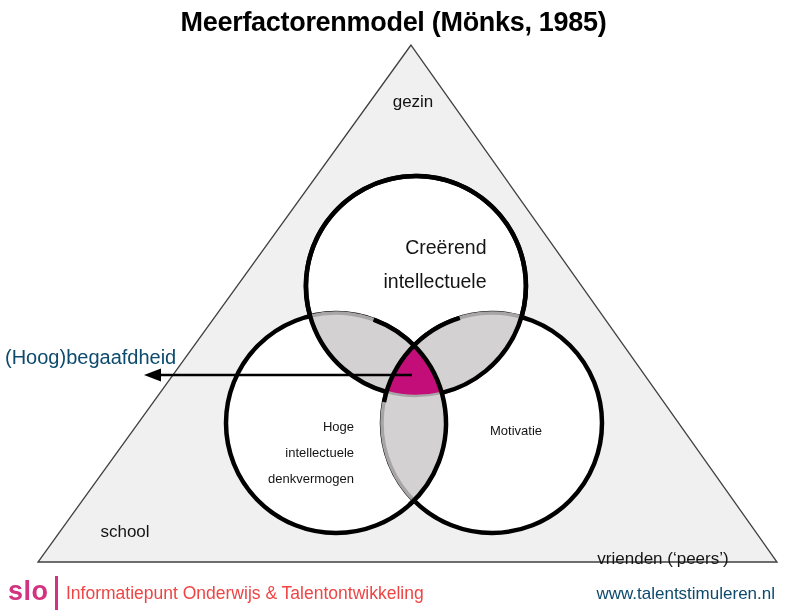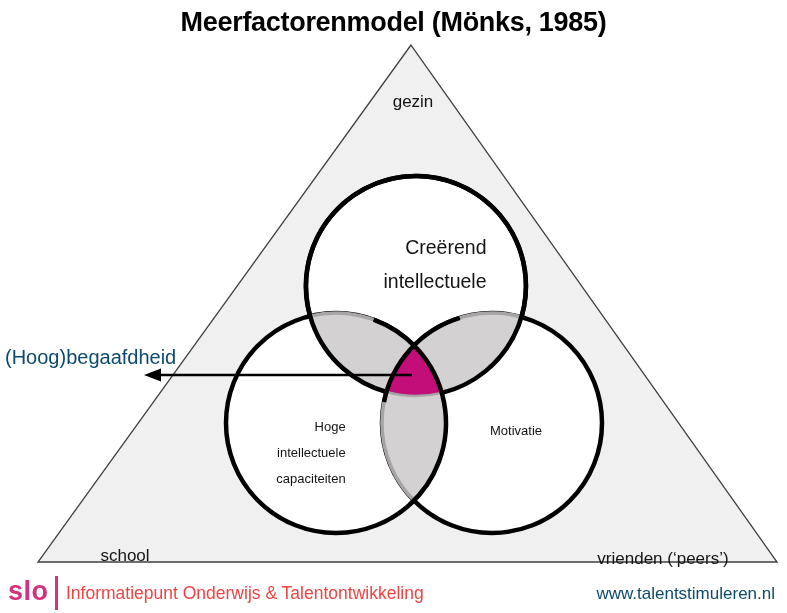--- a/index.html
+++ b/index.html
@@ -11,21 +11,21 @@
   .title {
     position:absolute; top:7px; left:0; width:100%; text-align:center;
     font-size:27px; font-weight:bold; letter-spacing:-0.3px; color:#000;
   }
   .diagram-svg { position:absolute; left:0; top:0; }
   .lbl {
     position:absolute; transform:translate(-50%,-50%); text-align:right;
     white-space:nowrap; color:#141414;
   }
   .lbl-gezin    { left:413px; top:102px; font-size:17px; }
-  .lbl-school   { left:125px; top:532px; font-size:17px;margin-top:24px; }
+  .lbl-school   { left:125px; top:532px; font-size:17px; }
   .lbl-vrienden { left:663px; top:559px; font-size:17px; }
   .lbl-creative { left:415px; top:264px; font-size:19.5px; line-height:34px;margin-left:20px; }
   .lbl-intell   { left:311px; top:453px; font-size:13px; line-height:26px; }
   .lbl-motiv    { left:516px; top:430px; font-size:13px; }
   .lbl-hoog {
     position:absolute; left:5px; top:357px; transform:translate(0,-50%);
     font-size:20px; color:#0c4a6e; white-space:nowrap;
   }
   .footer-logo {
     position:absolute; left:8px; top:578px; font-size:27px; font-weight:bold;
@@ -77,21 +77,21 @@
   <div class="lbl lbl-school">school</div>
   <div class="lbl lbl-vrienden">vrienden (‘peers’)</div>
 
   <div class="lbl lbl-creative">
     <div>Creërend</div>
     <div>intellectuele</div>
   </div>
   <div class="lbl lbl-intell">
     <div>Hoge</div>
     <div>intellectuele</div>
-    <div>capaciteiten</div>
+    <div>denkvermogen</div>
   </div>
   <div class="lbl lbl-motiv">Motivatie</div>
 
   <div class="lbl-hoog">(Hoog)begaafdheid</div>
 
   <div class="footer-logo">slo</div>
   <div class="footer-bar"></div>
   <div class="footer-org">Informatiepunt Onderwijs &amp; Talentontwikkeling</div>
   <div class="footer-url">www.talentstimuleren.nl</div>
 

